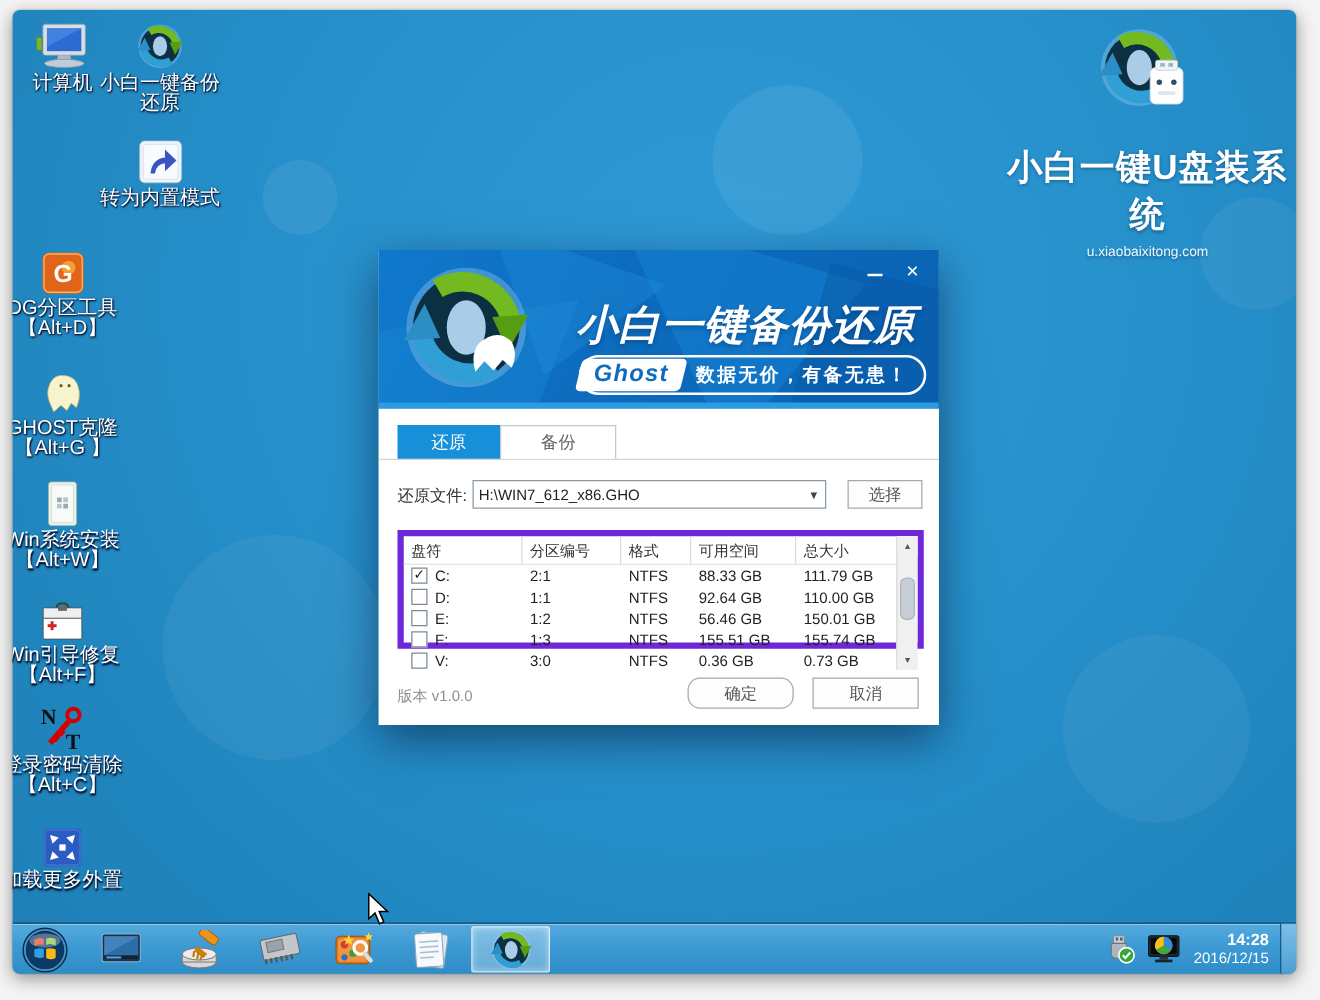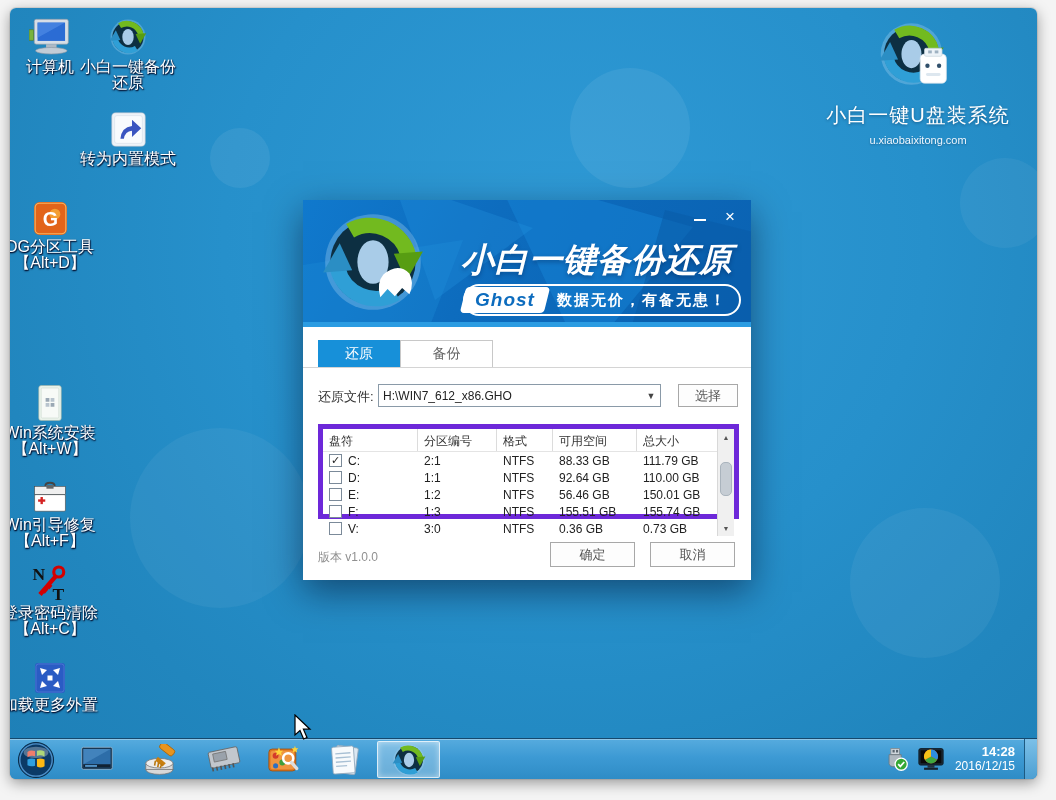--- a/index.html
+++ b/index.html
@@ -13,22 +13,22 @@
   .bubble.b2 { background:rgba(255,255,255,.07); }
 
   
   .icon-cell { position:absolute; width:96px; text-align:center; cursor:default; }
   .icon-cell .ic { display:flex; justify-content:center; align-items:flex-end; height:40px; margin-bottom:3px; }
   .icon-cell .lbl { font-size:16px; line-height:16px; color:#fff;
     text-shadow:0 1px 2px rgba(0,0,30,.95), 1px 1px 1px rgba(0,0,30,.7); }
 
   
   .brand { position:absolute; left:792px; top:12px; width:232px; text-align:center; }
-  .brand .b-title { font-size:20px; font-weight:normal; color:#fff; letter-spacing:1px;
-    text-shadow:0 1px 3px rgba(0,20,50,.4); margin-top:4px; }
+  .brand .b-title { font-size:28px; font-weight:bold; color:#fff; letter-spacing:1px;
+    text-shadow:0 1px 3px rgba(0,20,50,.4); margin-top:16px; }
   .brand .b-url { font-size:11px; color:#eef7ff; margin-top:5px; text-shadow:0 1px 2px rgba(0,20,50,.35); }
 
   
   .dialog { position:absolute; left:293px; top:192px; width:448px; height:380px;
     box-shadow:0 12px 34px rgba(0,10,35,.5); background:#fff; }
   .banner { position:absolute; left:0; top:0; width:100%; height:127px; background:#0d6cbe; overflow:hidden; }
   .poly { position:absolute; }
   .banner .p1 { left:0; top:0; width:100%; height:100%;
     background:linear-gradient(115deg, #1079cd 0%, #0d6cbe 40%, #0a62b2 100%); }
   .banner .p2 { left:190px; top:-30px; width:200px; height:190px; background:#1583d6; opacity:.5;
@@ -83,21 +83,21 @@
     margin-right:6px; font-size:11px; line-height:11px; text-align:center; color:#222; }
   .cbx.checked::after { content:"✓"; font-weight:bold; }
   .vscroll { position:absolute; right:0; top:0; width:17px; height:107px; background:#f0f0f0; border-left:1px solid #d8d8d8; }
   .varrow { position:absolute; left:0; width:16px; height:16px; display:flex; align-items:center;
     justify-content:center; font-size:7px; color:#555; background:#f0f0f0; cursor:pointer; }
   .va-up { top:0; } .va-dn { bottom:0; }
   .vthumb { position:absolute; left:2px; top:33px; width:12px; height:34px; background:#c6cdd4;
     border:1px solid #aab4bd; border-radius:5px; cursor:pointer; }
 
   .version { position:absolute; left:15px; top:222px; font-size:12px; color:#909090; }
-  .btn-ok { left:247px; top:215px; width:85px; height:25px; }
+  .btn-ok { left:247px; top:215px; width:85px; height:25px;border-radius:10px; }
   .btn-cancel { left:347px; top:215px; width:85px; height:25px; }
 
   
   .taskbar { position:absolute; left:0; top:730px; width:100%; height:41px;
     background:linear-gradient(#56abde 0%, #3d9ad4 45%, #2e8cc6 100%);
     border-top:1px solid #16486c; box-shadow:inset 0 1px 0 rgba(255,255,255,.35); }
   .tb-item { position:absolute; top:2px; width:44px; height:37px; display:flex; align-items:center;
     justify-content:center; cursor:pointer; }
   .tb-active { width:63px; background:rgba(255,255,255,.28); border:1px solid rgba(255,255,255,.75);
     border-radius:2px; box-shadow:inset 0 0 6px rgba(255,255,255,.5); }
@@ -176,20 +176,31 @@
         <rect x="2" y="2" width="60" height="60" rx="10" fill="#e2641a"></rect>
         <rect x="4" y="4" width="56" height="56" rx="8" fill="none" stroke="#f8b35e" stroke-width="2"></rect>
         <circle cx="40" cy="24" r="10" fill="#f7a937" opacity=".85"></circle>
         <text x="32" y="45" font-size="36" font-weight="bold" fill="#fff" text-anchor="middle" font-family="Liberation Sans,sans-serif">G</text>
       </svg>
     </div>
     <div class="lbl">DG分区工具</div>
     <div class="lbl">【Alt+D】</div>
   </div>
 
+  <div class="icon-cell" style="left:-8px;top:284px">
+    <div class="ic">
+      <svg width="38" height="34" viewBox="0 0 64 58">
+        <path d="M28 4 Q52 2 55 26 Q56 38 51 48 L44 42 L38 52 L30 45 L20 54 L14 40 Q10 28 13 20 Q17 6 28 4 Z" fill="#f7f3cf" stroke="#b8a85c"></path>
+        <circle cx="30" cy="18" r="2.2" fill="#6b5d2a"></circle>
+        <circle cx="41" cy="18" r="2.2" fill="#6b5d2a"></circle>
+      </svg>
+    </div>
+    <div class="lbl">GHOST克隆</div>
+    <div class="lbl">【Alt+G 】</div>
+  </div>
 
   <div class="icon-cell" style="left:-8px;top:374px">
     <div class="ic">
       <svg width="30" height="38" viewBox="0 0 48 60">
         <rect x="6" y="2" width="36" height="56" rx="4" fill="#e9f2ea" stroke="#9fb3a8"></rect>
         <rect x="10" y="6" width="28" height="48" rx="2" fill="#f7faf7" stroke="#cfdcd2"></rect>
         <rect x="17" y="22" width="6" height="6" fill="#9aa8b4"></rect>
           <rect x="25" y="22" width="6" height="6" fill="#b8c4ce"></rect>
         <rect x="17" y="30" width="6" height="6" fill="#b8c4ce"></rect>
           <rect x="25" y="30" width="6" height="6" fill="#9aa8b4"></rect>

